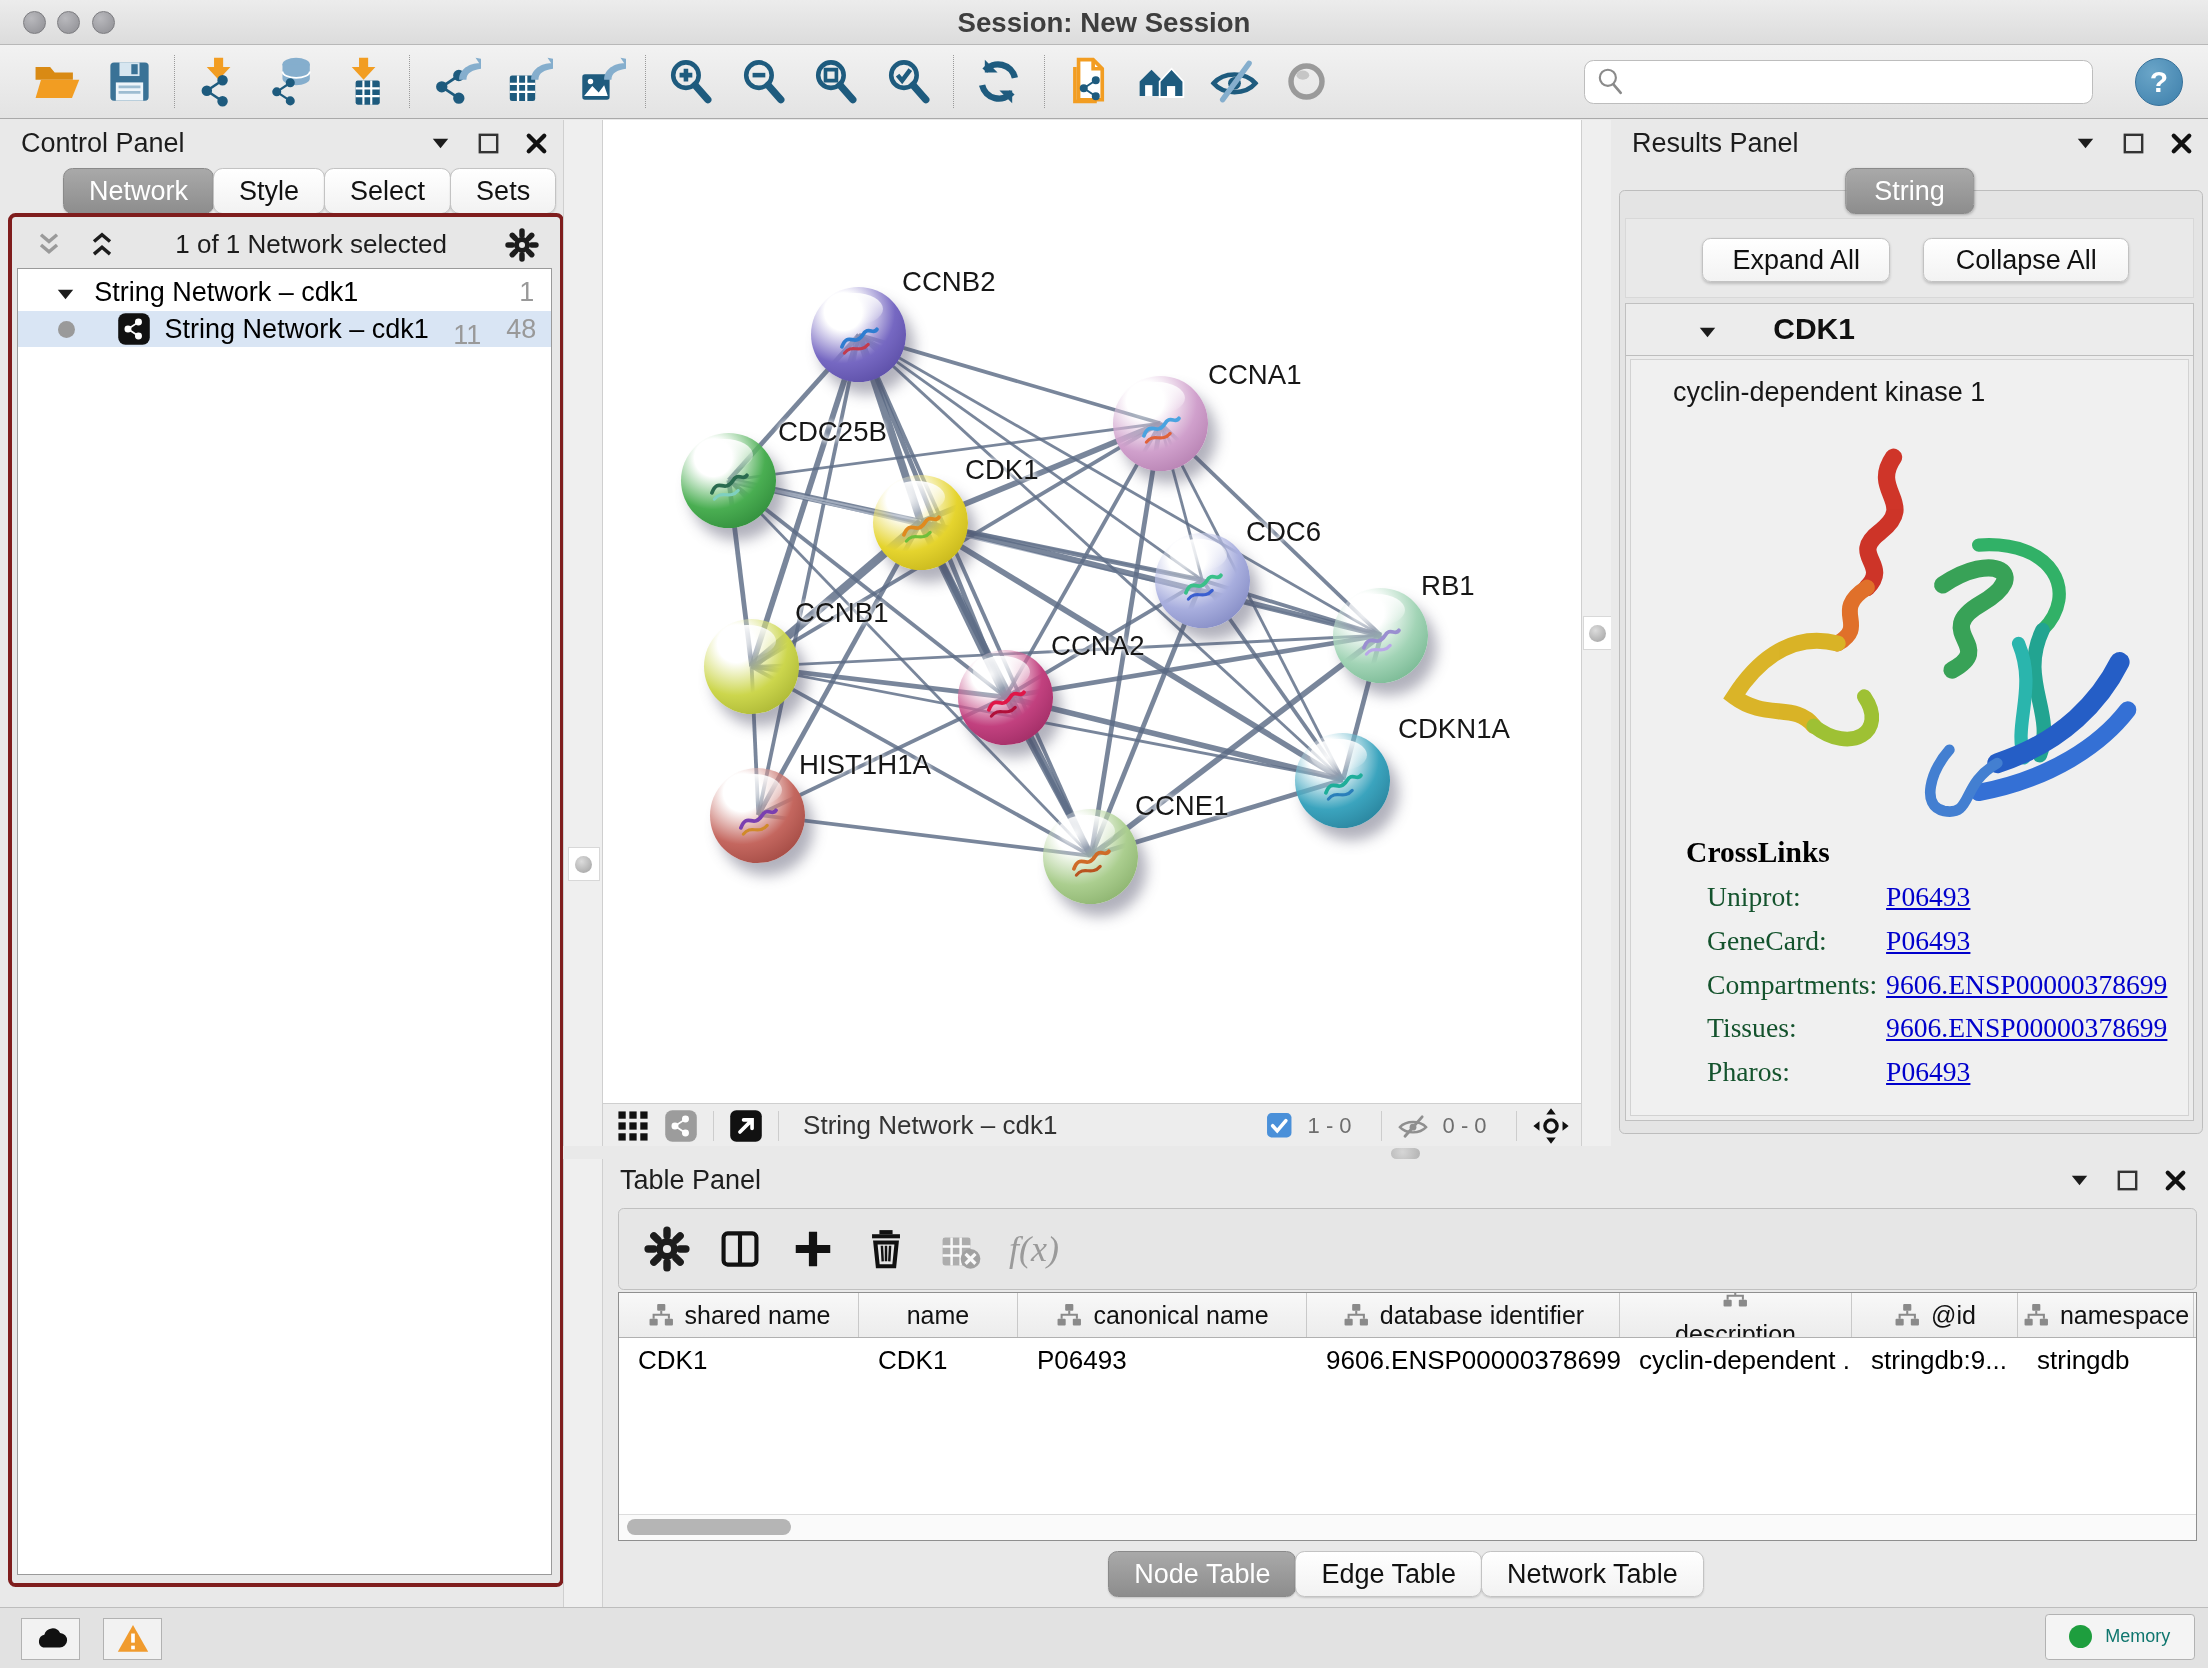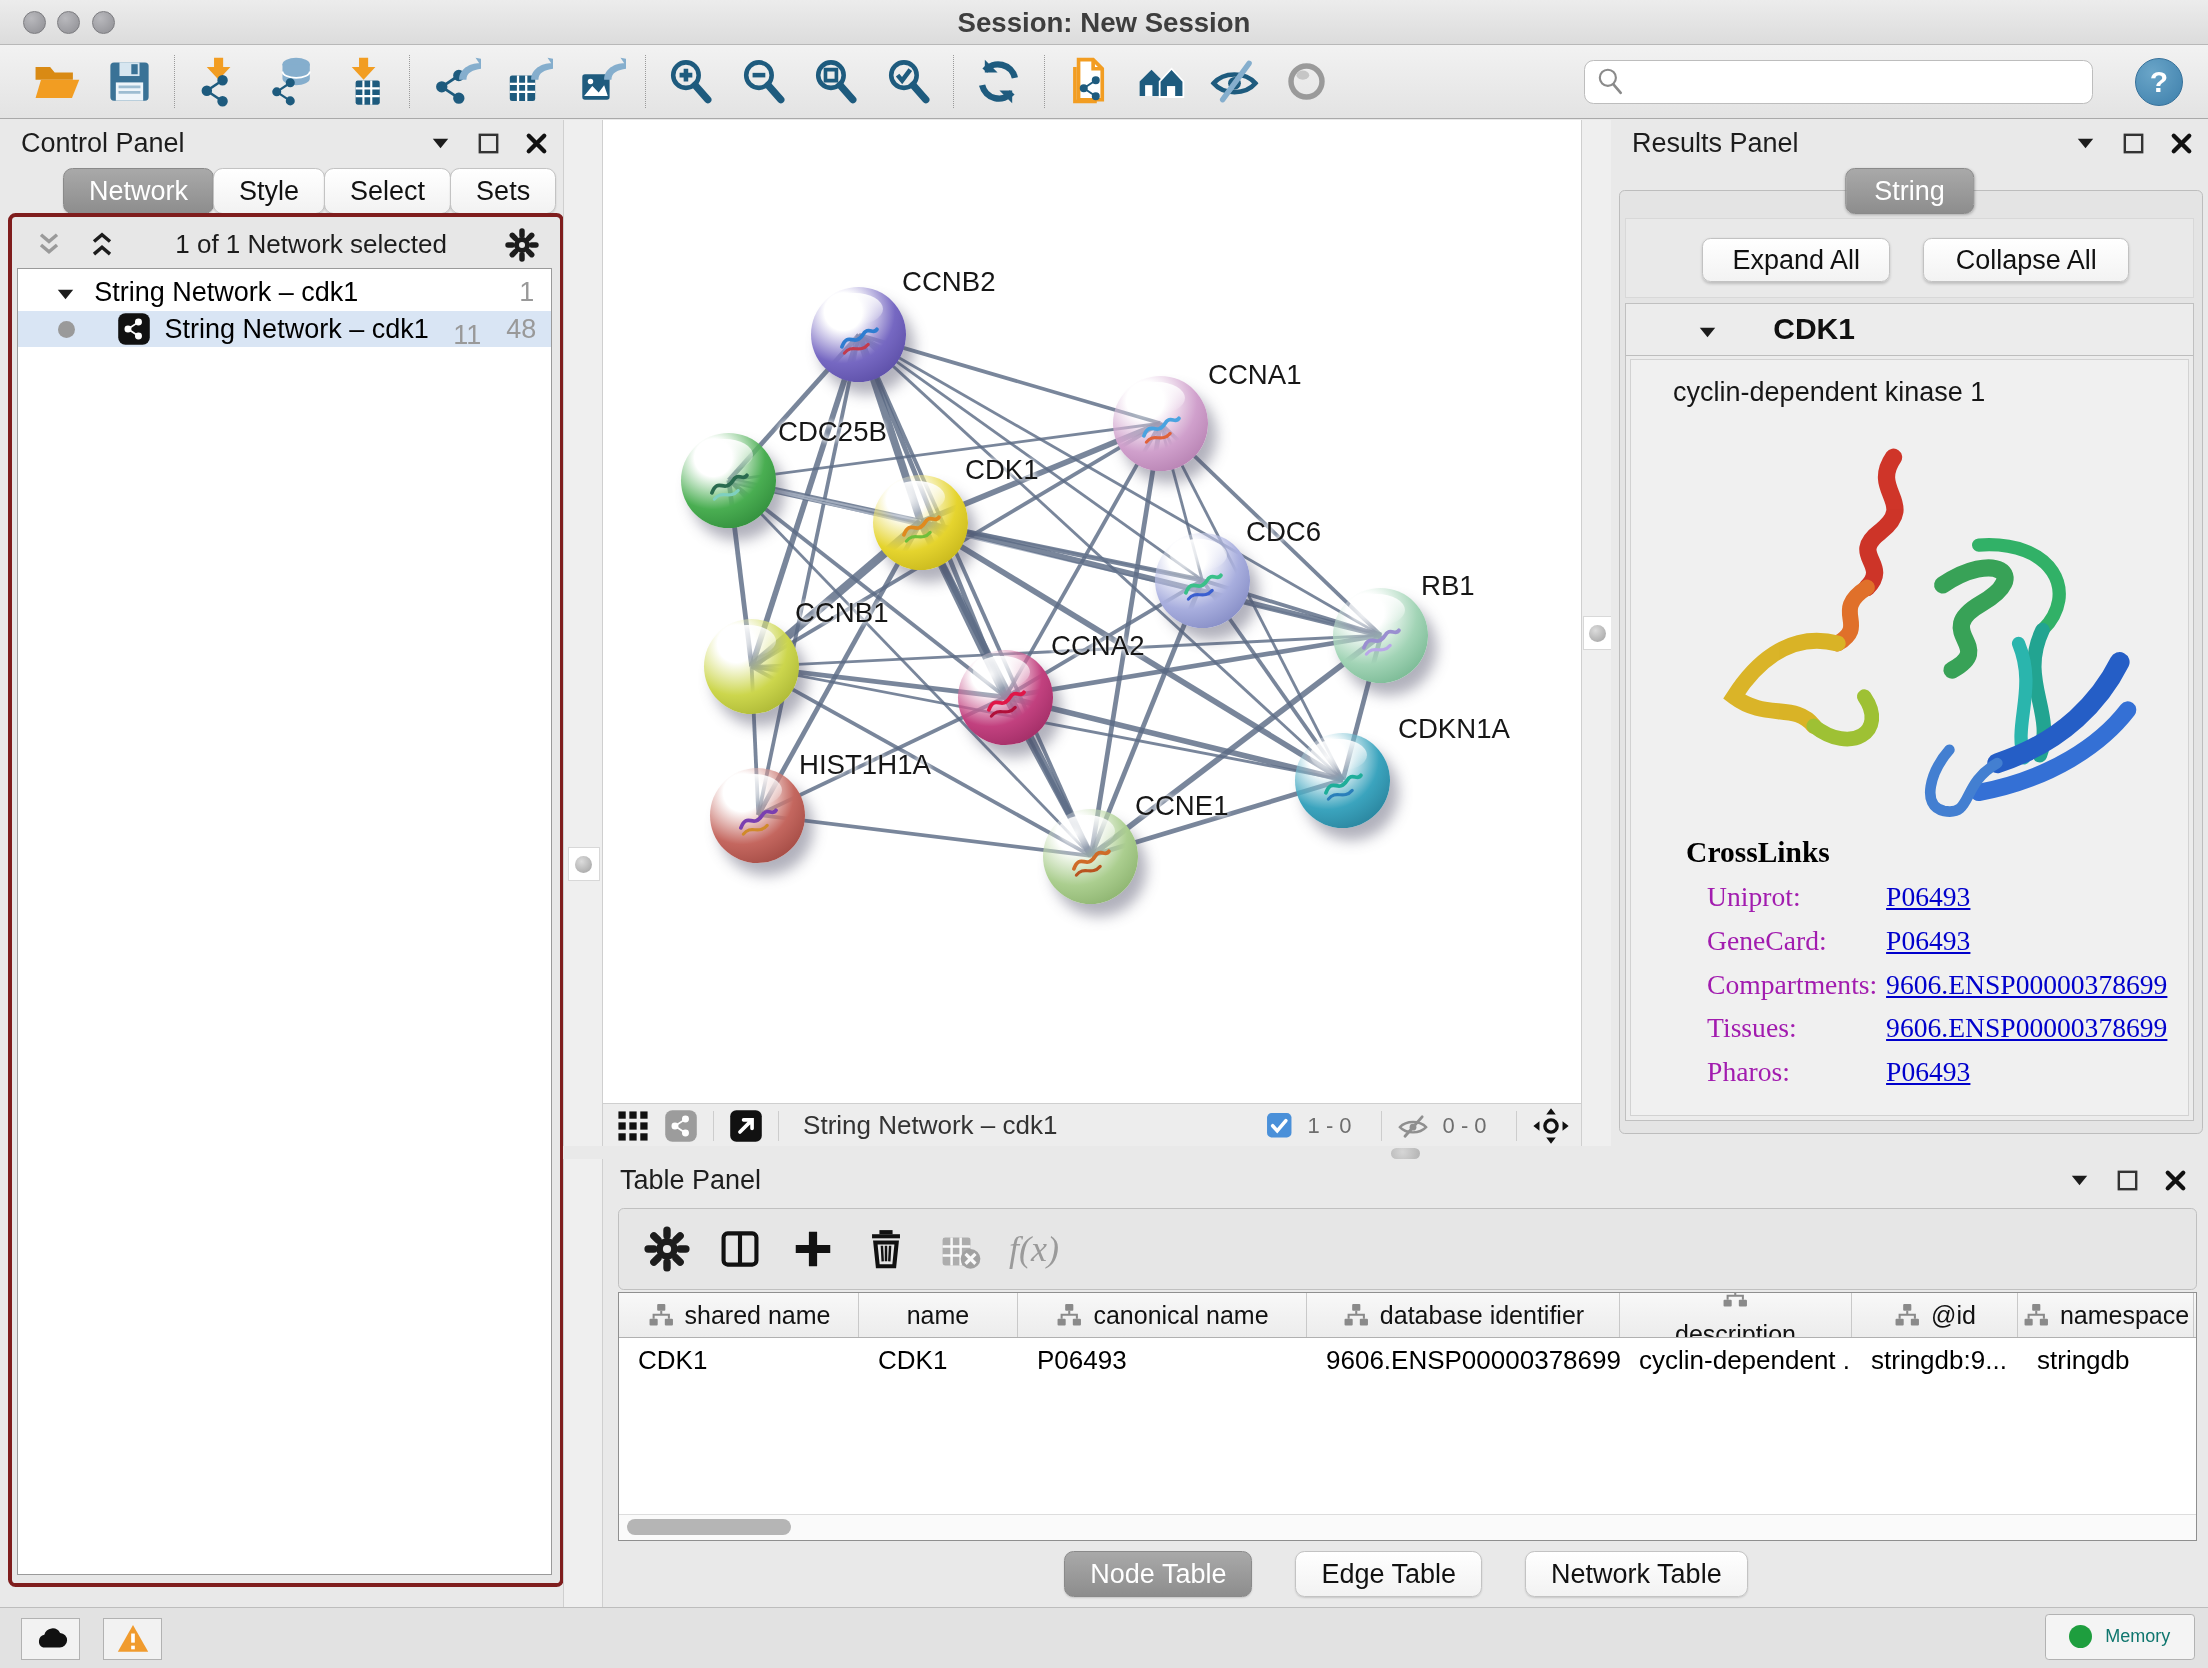--- a/index.html
+++ b/index.html
@@ -90,41 +90,41 @@
   .rp-sec-head{position:absolute;left:0;top:0;width:100%;height:51px;border-bottom:1px solid #bdbdbd;}
   .rp-sec-head .tri{position:absolute;left:68px;top:15px;width:27px;height:23px;}
   .rp-sec-name{position:absolute;left:147px;top:7.6px;font-size:30px;font-weight:bold;color:#111;}
   .rp-body{position:absolute;left:3.8px;top:55px;width:557px;height:755px;background:#f0f0f0;
     border:1px solid #d2d2d2;}
   .rp-desc{position:absolute;left:42px;top:17px;font-size:27px;color:#161616;}
   .rp-img{position:absolute;left:19px;top:68px;width:519px;height:399px;}
   .xl-title{position:absolute;left:55px;top:476px;font-family:"Liberation Serif",serif;
     font-size:29.5px;font-weight:bold;color:#000;}
   .xl-row{position:absolute;left:76px;width:457px;height:44px;font-family:"Liberation Serif",serif;font-size:27.6px;}
-  .xl-label{position:absolute;left:0;top:0;color:#a21caf;}
+  .xl-label{position:absolute;left:0;top:0;color:#14532d;}
   .xl-link{position:absolute;left:179px;top:0;color:#0000cc;text-decoration:underline;}
   
   .table-panel{position:absolute;left:603px;top:1159px;width:1605px;height:448px;background:#e9e9e9;}
   .tp-title{position:absolute;left:17px;top:5.7px;font-size:27px;color:#1d1d1d;}
   .tp-toolbar{position:absolute;left:15px;top:49px;width:1579px;height:82px;background:#e6e6e6;
     border:1px solid #c0c0c0;border-radius:5.7px;display:flex;align-items:center;padding-left:25px;box-sizing:border-box;}
   .tp-ic{width:46px;height:46px;margin-right:27px;}
   .tp-fx{font-family:"Liberation Serif",serif;font-style:italic;font-size:36px;color:#9a9a9a;}
   .tbl{position:absolute;left:15px;top:133px;width:1579px;height:249px;background:#fff;
     border:1.9px solid #8f8f8f;box-sizing:border-box;overflow:hidden;}
   .tbl-head{display:flex;height:44px;background:linear-gradient(#f8f8f8,#ececec);border-bottom:1.9px solid #b0b0b0;}
   .th{display:flex;align-items:center;justify-content:center;gap:9.5px;border-right:1px solid #c9c9c9;
     font-size:25px;color:#111;box-sizing:border-box;overflow:hidden;white-space:nowrap;}
   .th svg{width:28.5px;height:28.5px;flex:none;}
   .tbl-row{display:flex;height:44px;}
   .td{font-size:26px;color:#000;padding-left:19px;display:flex;align-items:center;box-sizing:border-box;
     overflow:hidden;white-space:nowrap;}
   .tbl-hscroll{position:absolute;left:0;bottom:0;width:100%;height:25px;background:#fafafa;border-top:1px solid #ddd;}
   .tbl-thumb{position:absolute;left:7.6px;top:3.8px;width:164px;height:16px;border-radius:8.6px;background:#b5b5b5;}
-  .tp-tabs{position:absolute;left:0;top:392px;width:100%;display:flex;justify-content:center;gap:44px;}
+  .tp-tabs{position:absolute;left:0;top:392px;width:100%;display:flex;justify-content:center;}
   
   .footer{position:absolute;left:0;top:1607px;width:2208px;height:61px;background:#e2e2e2;border-top:1px solid #bdbdbd;}
   .ft-btn{position:absolute;top:9.5px;width:57px;height:40px;background:#f2f2f2;border:1.9px solid #b2b2b2;
     display:flex;align-items:center;justify-content:center;}
   .ft-btn svg{width:34px;height:34px;}
   .mem-btn{position:absolute;right:13.3px;top:5.7px;width:148px;height:44px;background:#f4f4f4;
     border:1.9px solid #b2b2b2;border-radius:3.8px;display:flex;align-items:center;justify-content:center;gap:13.3px;}
   .mem-dot{width:23px;height:23px;border-radius:50%;background:#1e9e3e;}
   .mem-lbl{font-size:18px;color:#0f766e;}
 </style>

